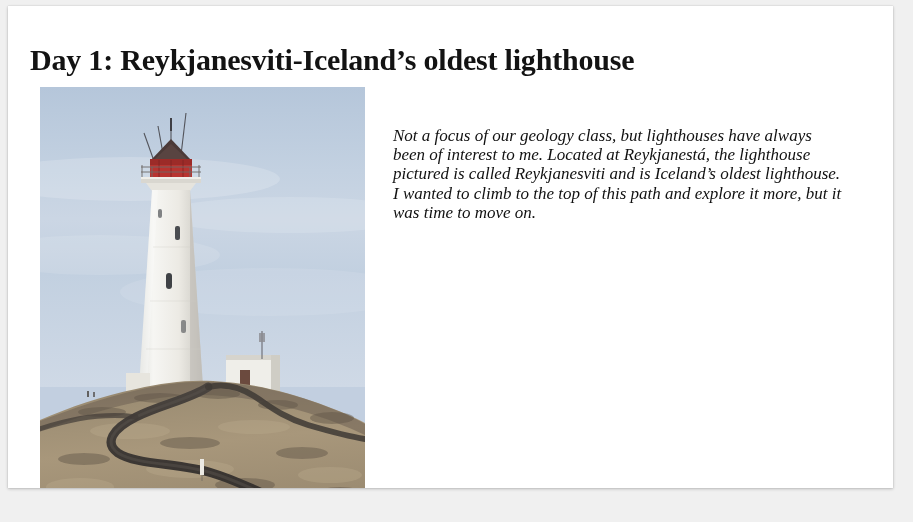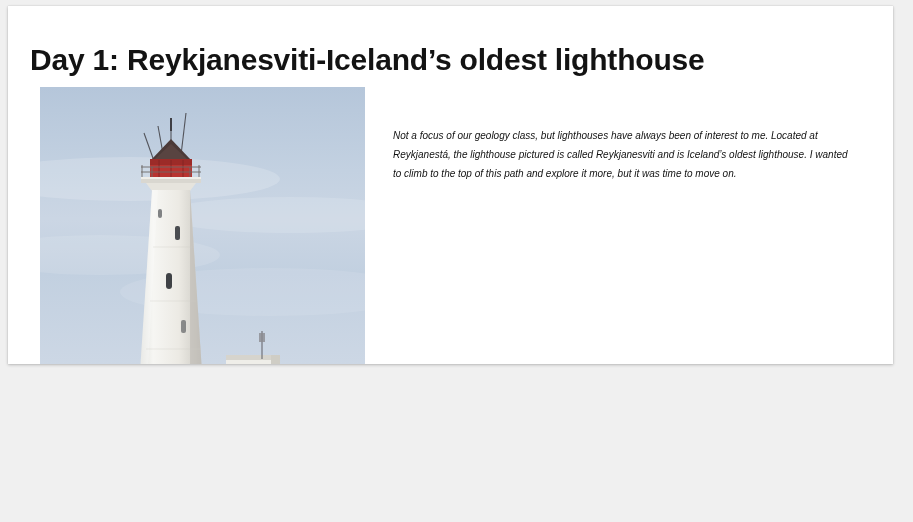--- a/index.html
+++ b/index.html
@@ -5,24 +5,25 @@
   * { margin:0; padding:0; box-sizing:border-box; }
   html, body {
     width:913px; height:522px;
     background:#f0f0f0;
     font-family:"Liberation Sans", sans-serif;
     overflow:hidden;
   }
   #slide {
     position:absolute;
     left:8px; top:6px;
-    width:885px; height:358px;
+    width:885px; height:482px;
     background:#ffffff;
     box-shadow:0 1px 3px rgba(0,0,0,0.22), 0 0 1px rgba(0,0,0,0.18);
     overflow:hidden;
+    font-family:Liberation Serif, serif;
   }
   #slide-title {
     position:absolute;
     left:22px; top:36px;
     font-size:30px;
     line-height:36px;
     color:#131313;
     letter-spacing:-0.2px;
     white-space:nowrap;
   }
@@ -34,21 +35,21 @@
     overflow:hidden;
     background:#c2cfe0;
   }
   #photo svg { display:block; width:325px; height:429px; }
 
   
   #caption {
     position:absolute;
     left:385px; top:120px;
     width:455px;
-    font-size:10px;
+    font-size:17px;
     line-height:19.2px;
     font-style:italic;
     color:#111111;
   }
 </style>
 </head>
 <body>
 
 <div id="slide">
 

